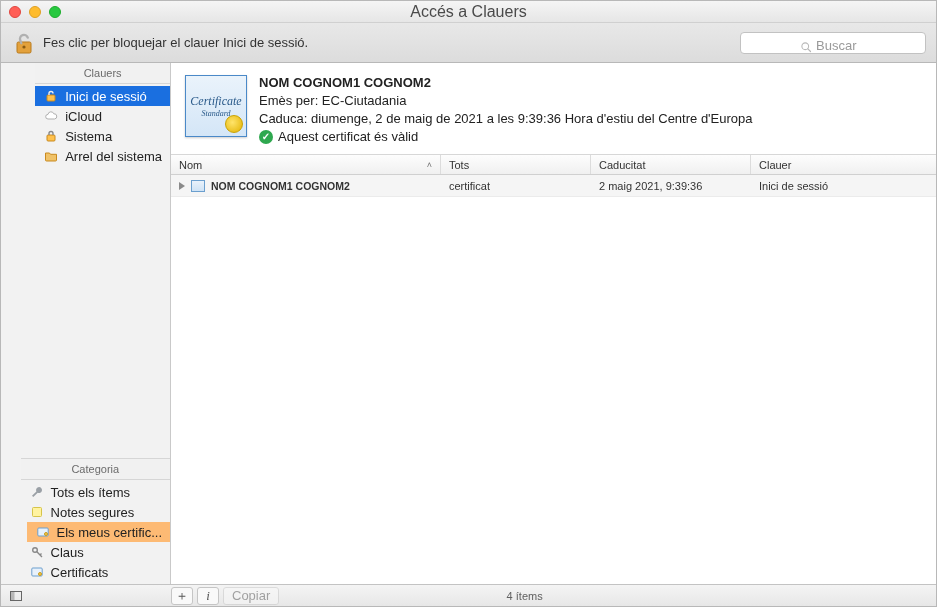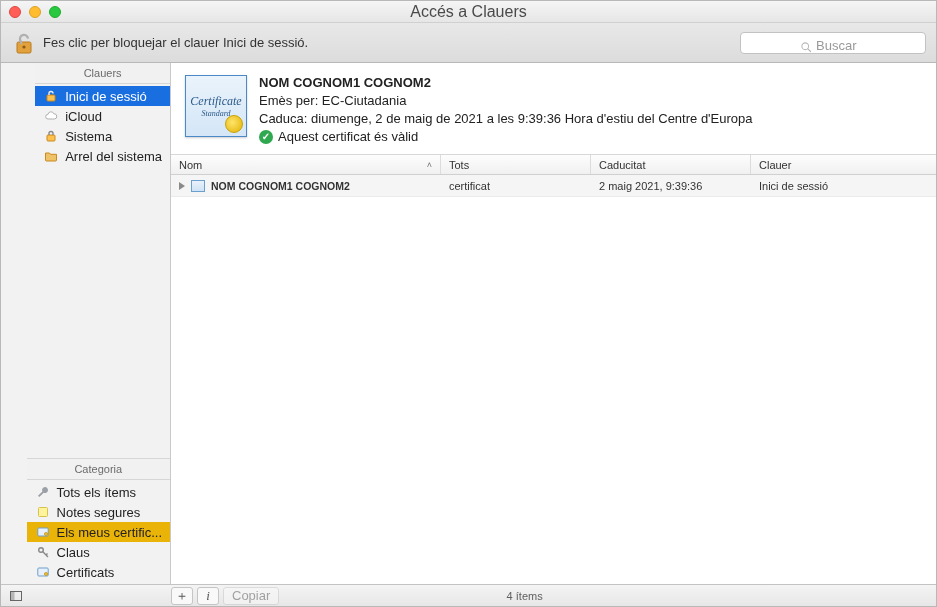--- a/index.html
+++ b/index.html
@@ -94,21 +94,22 @@
     display: flex; align-items: center; gap: 6px;
     padding: 2px 8px; height: 20px;
     font-size: 13px;
     white-space: nowrap; overflow: hidden; text-overflow: ellipsis;
   }
   .side-item.selected {
     background: #1a6fe0;
     color: #fff;
   }
   .side-item.cat-selected {
-    background: #eab308;
+    background: #fdba74;
+    margin-left: 6px;
   }
   .side-icon { width: 16px; height: 16px; display: flex; align-items: center; justify-content: center; flex-shrink: 0; }
   .side-fill { flex: 1; }
   .side-bottom { border-top: 1px solid #d6d6d6; }
   
   .content { flex: 1; display: flex; flex-direction: column; background: #fff; min-width: 0; }
   .detail {
     display: flex; gap: 12px; padding: 12px 14px 10px;
   }
   .cert-thumb {

